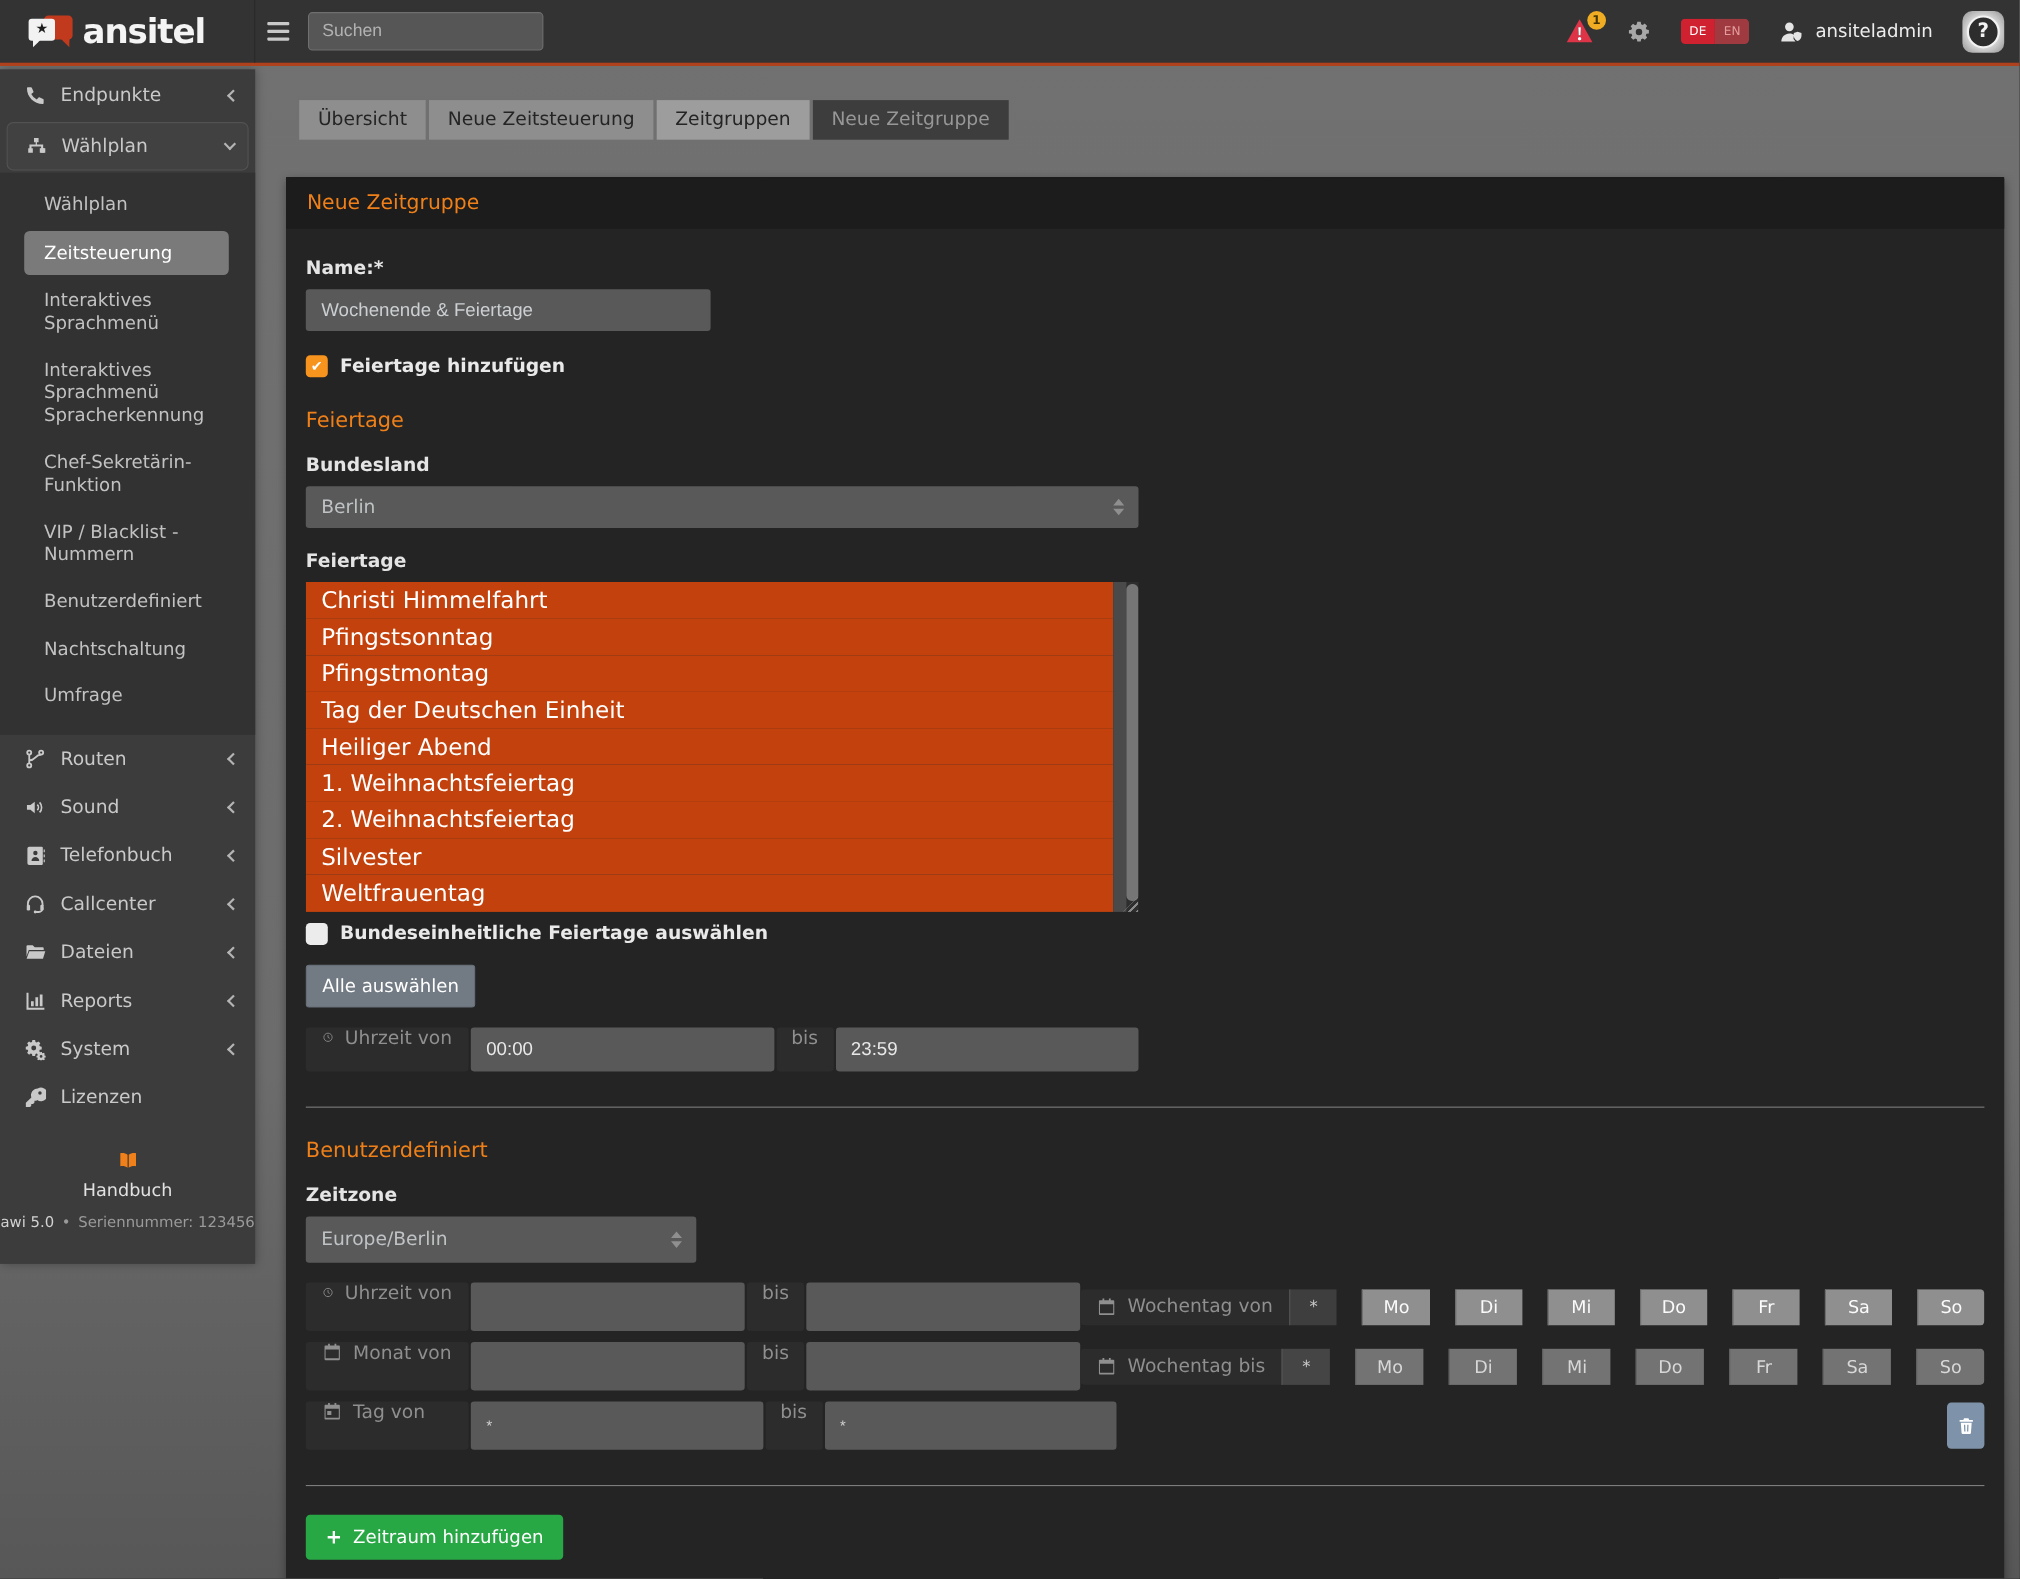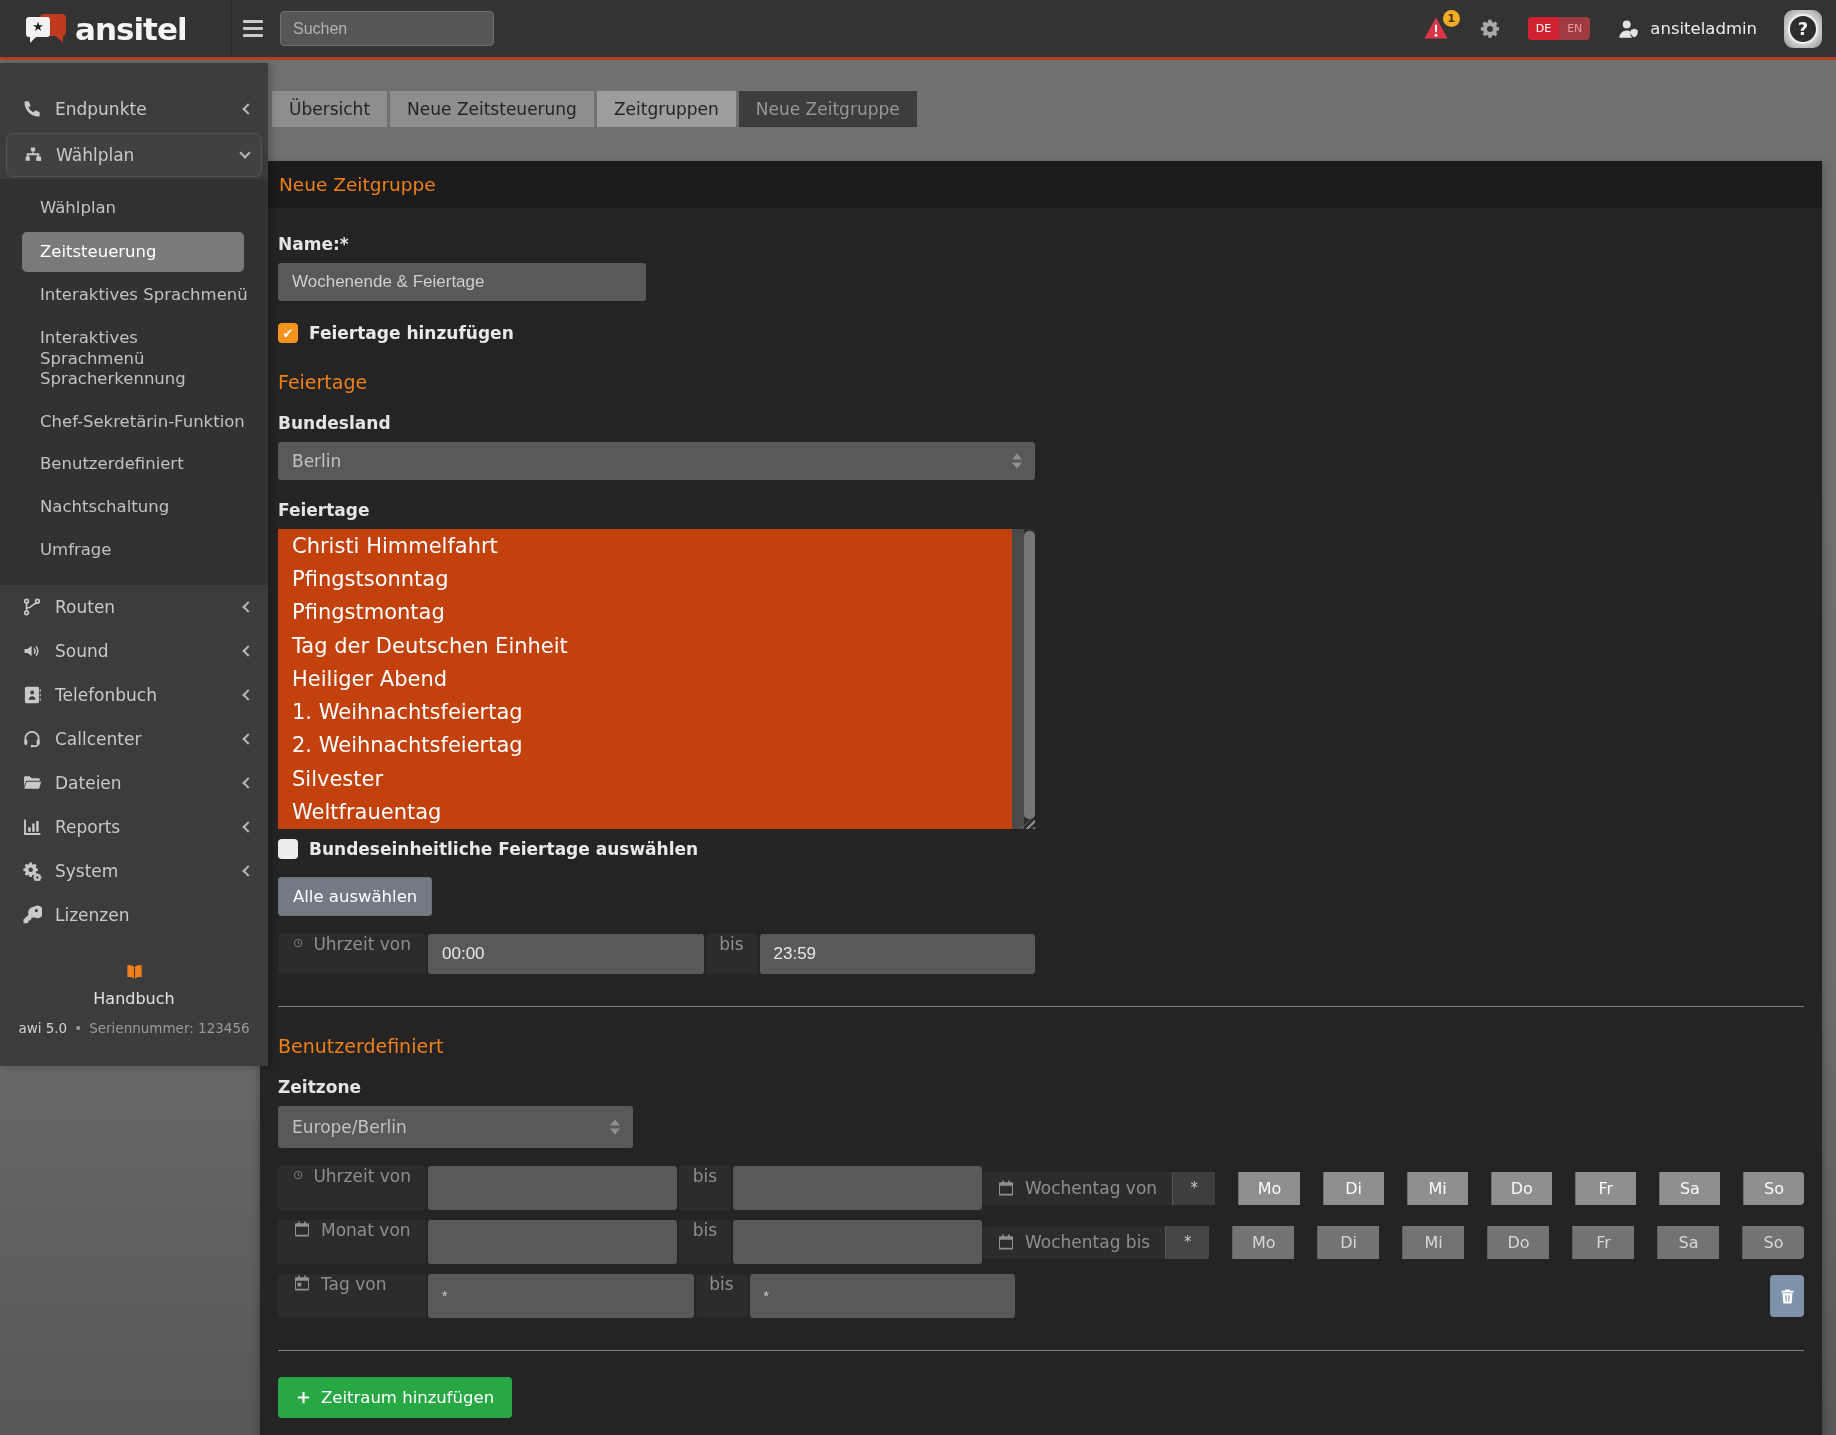--- a/index.html
+++ b/index.html
@@ -34,22 +34,22 @@
   .lang .de { background:#cf212f; color:#fff; padding:5px 8px; }
   .lang .en { background:#9e3a40; color:#e59c9c; padding:5px 8px; }
   .user { display:flex; align-items:center; gap:9px; color:#ededed; font-size:16.5px; cursor:pointer; }
   .help { width:38px; height:38px; border-radius:9px;
           background:radial-gradient(circle,#f2f2f2 0%,#d4d4d4 55%,#8f8f8f 100%);
           display:flex; align-items:center; justify-content:center; cursor:pointer; }
   .help > div { width:30px; height:30px; border-radius:50%; background:#2d2d2d; border:2px solid #f2f2f2;
                 color:#f2f2f2; font-size:18px; font-weight:bold; display:flex; align-items:center; justify-content:center; }
 
   
-  .sidebar { position:absolute; top:63px; left:0; width:268px; background:#3c3c3c;
-             padding:24px 0 30px; box-shadow:2px 0 8px rgba(0,0,0,.28); z-index:5; }
+  .sidebar { position:absolute; top:63px; left:0; width:232px; background:#3c3c3c;
+             padding:2px 0 30px; box-shadow:2px 0 8px rgba(0,0,0,.28); z-index:5; }
   .side-item { height:44px; display:flex; align-items:center; gap:13px; padding:0 16px 0 22px;
                color:#c9c9c9; font-size:17px; cursor:pointer; }
   .side-item .ico { width:20px; height:20px; flex:0 0 20px; }
   .chev { width:8px; height:8px; border-right:2px solid #b4b4b4; border-bottom:2px solid #b4b4b4;
           margin-left:auto; transform:rotate(135deg); }
   .chev.down { transform:rotate(45deg); margin-top:-4px; }
   .expanded-box { margin:2px 6px; border:1px solid #525252; border-radius:6px; background:#414141; }
   .expanded-box .side-item { height:42px; padding:0 12px 0 16px; }
   .submenu { background:#323232; padding:8px 0 14px; }
   .sub-item { padding:11px 10px 11px 40px; color:#c2c2c2; font-size:16.5px; line-height:1.25; cursor:pointer; }
@@ -277,20 +277,21 @@
         <span>Wählplan</span>
         <span class="chev down"></span>
       </div>
     </div>
     <div class="submenu">
       <div class="sub-item">Wählplan</div>
       <div class="sub-item active">Zeitsteuerung</div>
       <div class="sub-item">Interaktives Sprachmenü</div>
       <div class="sub-item" style="max-width:200px">Interaktives Sprachmenü Spracherkennung</div>
       <div class="sub-item">Chef-Sekretärin-Funktion</div>
+      <div class="sub-item">VIP / Blacklist - Nummern</div>
       <div class="sub-item">Benutzerdefiniert</div>
       <div class="sub-item">Nachtschaltung</div>
       <div class="sub-item">Umfrage</div>
     </div>
     <div class="side-item">
       <svg class="ico">
           <use href="#i-branch"></use>
         </svg>
       <span>Routen</span>
       <span class="chev"></span>

